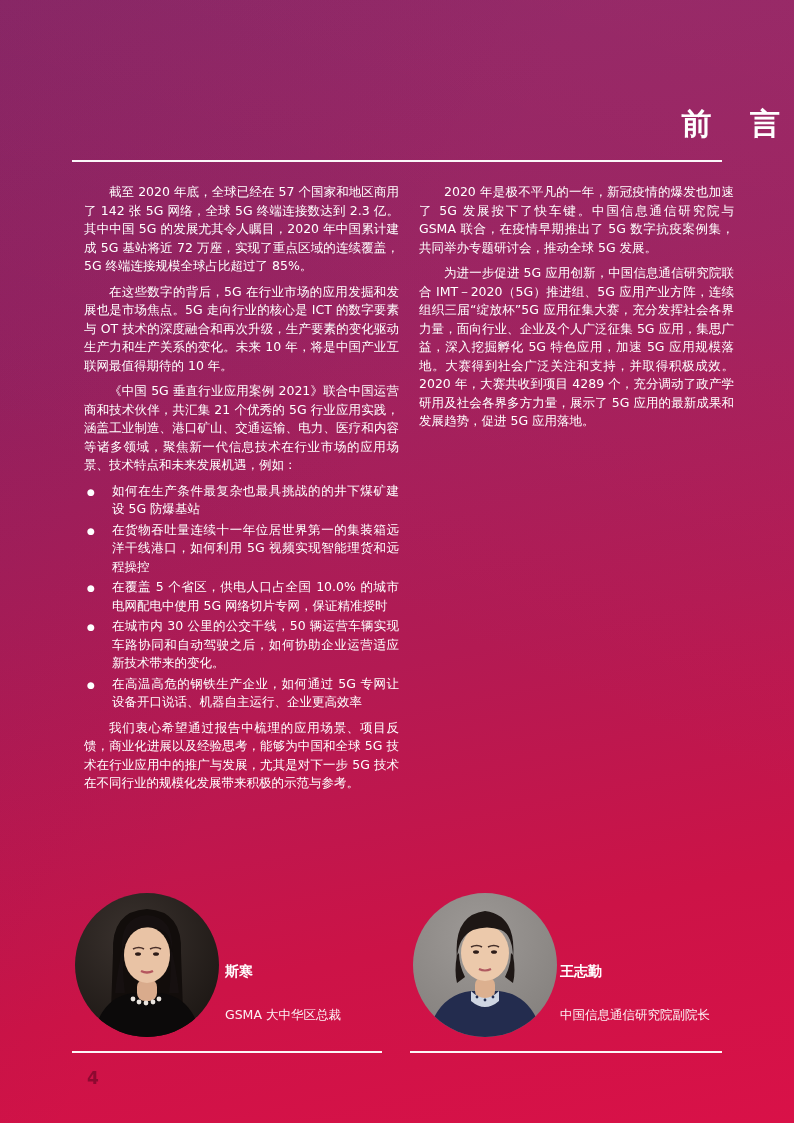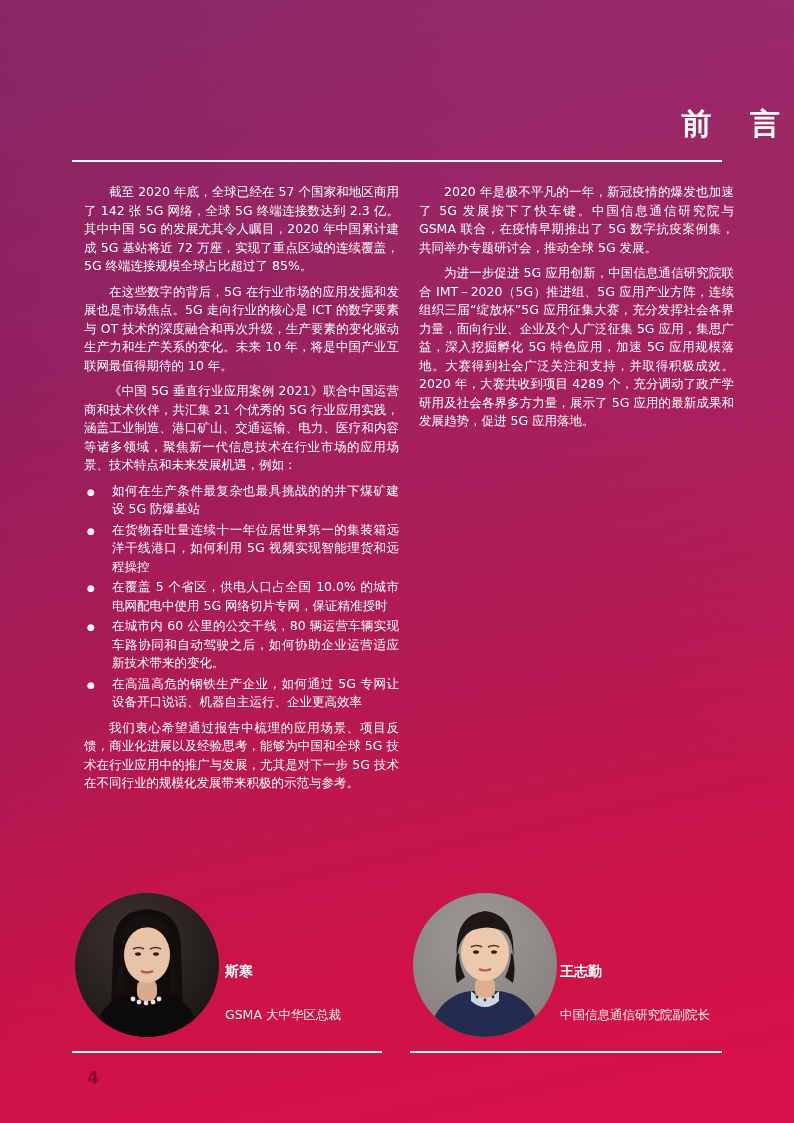--- a/index.html
+++ b/index.html
@@ -96,21 +96,21 @@
 
 <div class="columns">
   <div class="col">
     <p>截至 2020 年底，全球已经在 57 个国家和地区商用了 142 张 5G 网络，全球 5G 终端连接数达到 2.3 亿。其中中国 5G 的发展尤其令人瞩目，2020 年中国累计建成 5G 基站将近 72 万座，实现了重点区域的连续覆盖，5G 终端连接规模全球占比超过了 85%。</p>
     <p>在这些数字的背后，5G 在行业市场的应用发掘和发展也是市场焦点。5G 走向行业的核心是 ICT 的数字要素与 OT 技术的深度融合和再次升级，生产要素的变化驱动生产力和生产关系的变化。未来 10 年，将是中国产业互联网最值得期待的 10 年。</p>
     <p>《中国 5G 垂直行业应用案例 2021》联合中国运营商和技术伙伴，共汇集 21 个优秀的 5G 行业应用实践，涵盖工业制造、港口矿山、交通运输、电力、医疗和内容等诸多领域，聚焦新一代信息技术在行业市场的应用场景、技术特点和未来发展机遇，例如：</p>
     <ul class="bullets">
       <li>如何在生产条件最复杂也最具挑战的的井下煤矿建设 5G 防爆基站</li>
       <li>在货物吞吐量连续十一年位居世界第一的集装箱远洋干线港口，如何利用 5G 视频实现智能理货和远程操控</li>
       <li>在覆盖 5 个省区，供电人口占全国 10.0% 的城市电网配电中使用 5G 网络切片专网，保证精准授时</li>
-      <li>在城市内 60 公里的公交干线，80 辆运营车辆实现车路协同和自动驾驶之后，如何协助企业运营适应新技术带来的变化。</li>
+      <li>在城市内 30 公里的公交干线，50 辆运营车辆实现车路协同和自动驾驶之后，如何协助企业运营适应新技术带来的变化。</li>
       <li>在高温高危的钢铁生产企业，如何通过 5G 专网让设备开口说话、机器自主运行、企业更高效率</li>
     </ul>
     <p>我们衷心希望通过报告中梳理的应用场景、项目反馈，商业化进展以及经验思考，能够为中国和全球 5G 技术在行业应用中的推广与发展，尤其是对下一步 5G 技术在不同行业的规模化发展带来积极的示范与参考。</p>
   </div>
   <div class="col">
     <p>2020 年是极不平凡的一年，新冠疫情的爆发也加速了 5G 发展按下了快车键。中国信息通信研究院与 GSMA 联合，在疫情早期推出了 5G 数字抗疫案例集，共同举办专题研讨会，推动全球 5G 发展。</p>
     <p>为进一步促进 5G 应用创新，中国信息通信研究院联合 IMT－2020（5G）推进组、5G 应用产业方阵，连续组织三届“绽放杯”5G 应用征集大赛，充分发挥社会各界力量，面向行业、企业及个人广泛征集 5G 应用，集思广益，深入挖掘孵化 5G 特色应用，加速 5G 应用规模落地。大赛得到社会广泛关注和支持，并取得积极成效。2020 年，大赛共收到项目 4289 个，充分调动了政产学研用及社会各界多方力量，展示了 5G 应用的最新成果和发展趋势，促进 5G 应用落地。</p>
   </div>
 </div>
 

